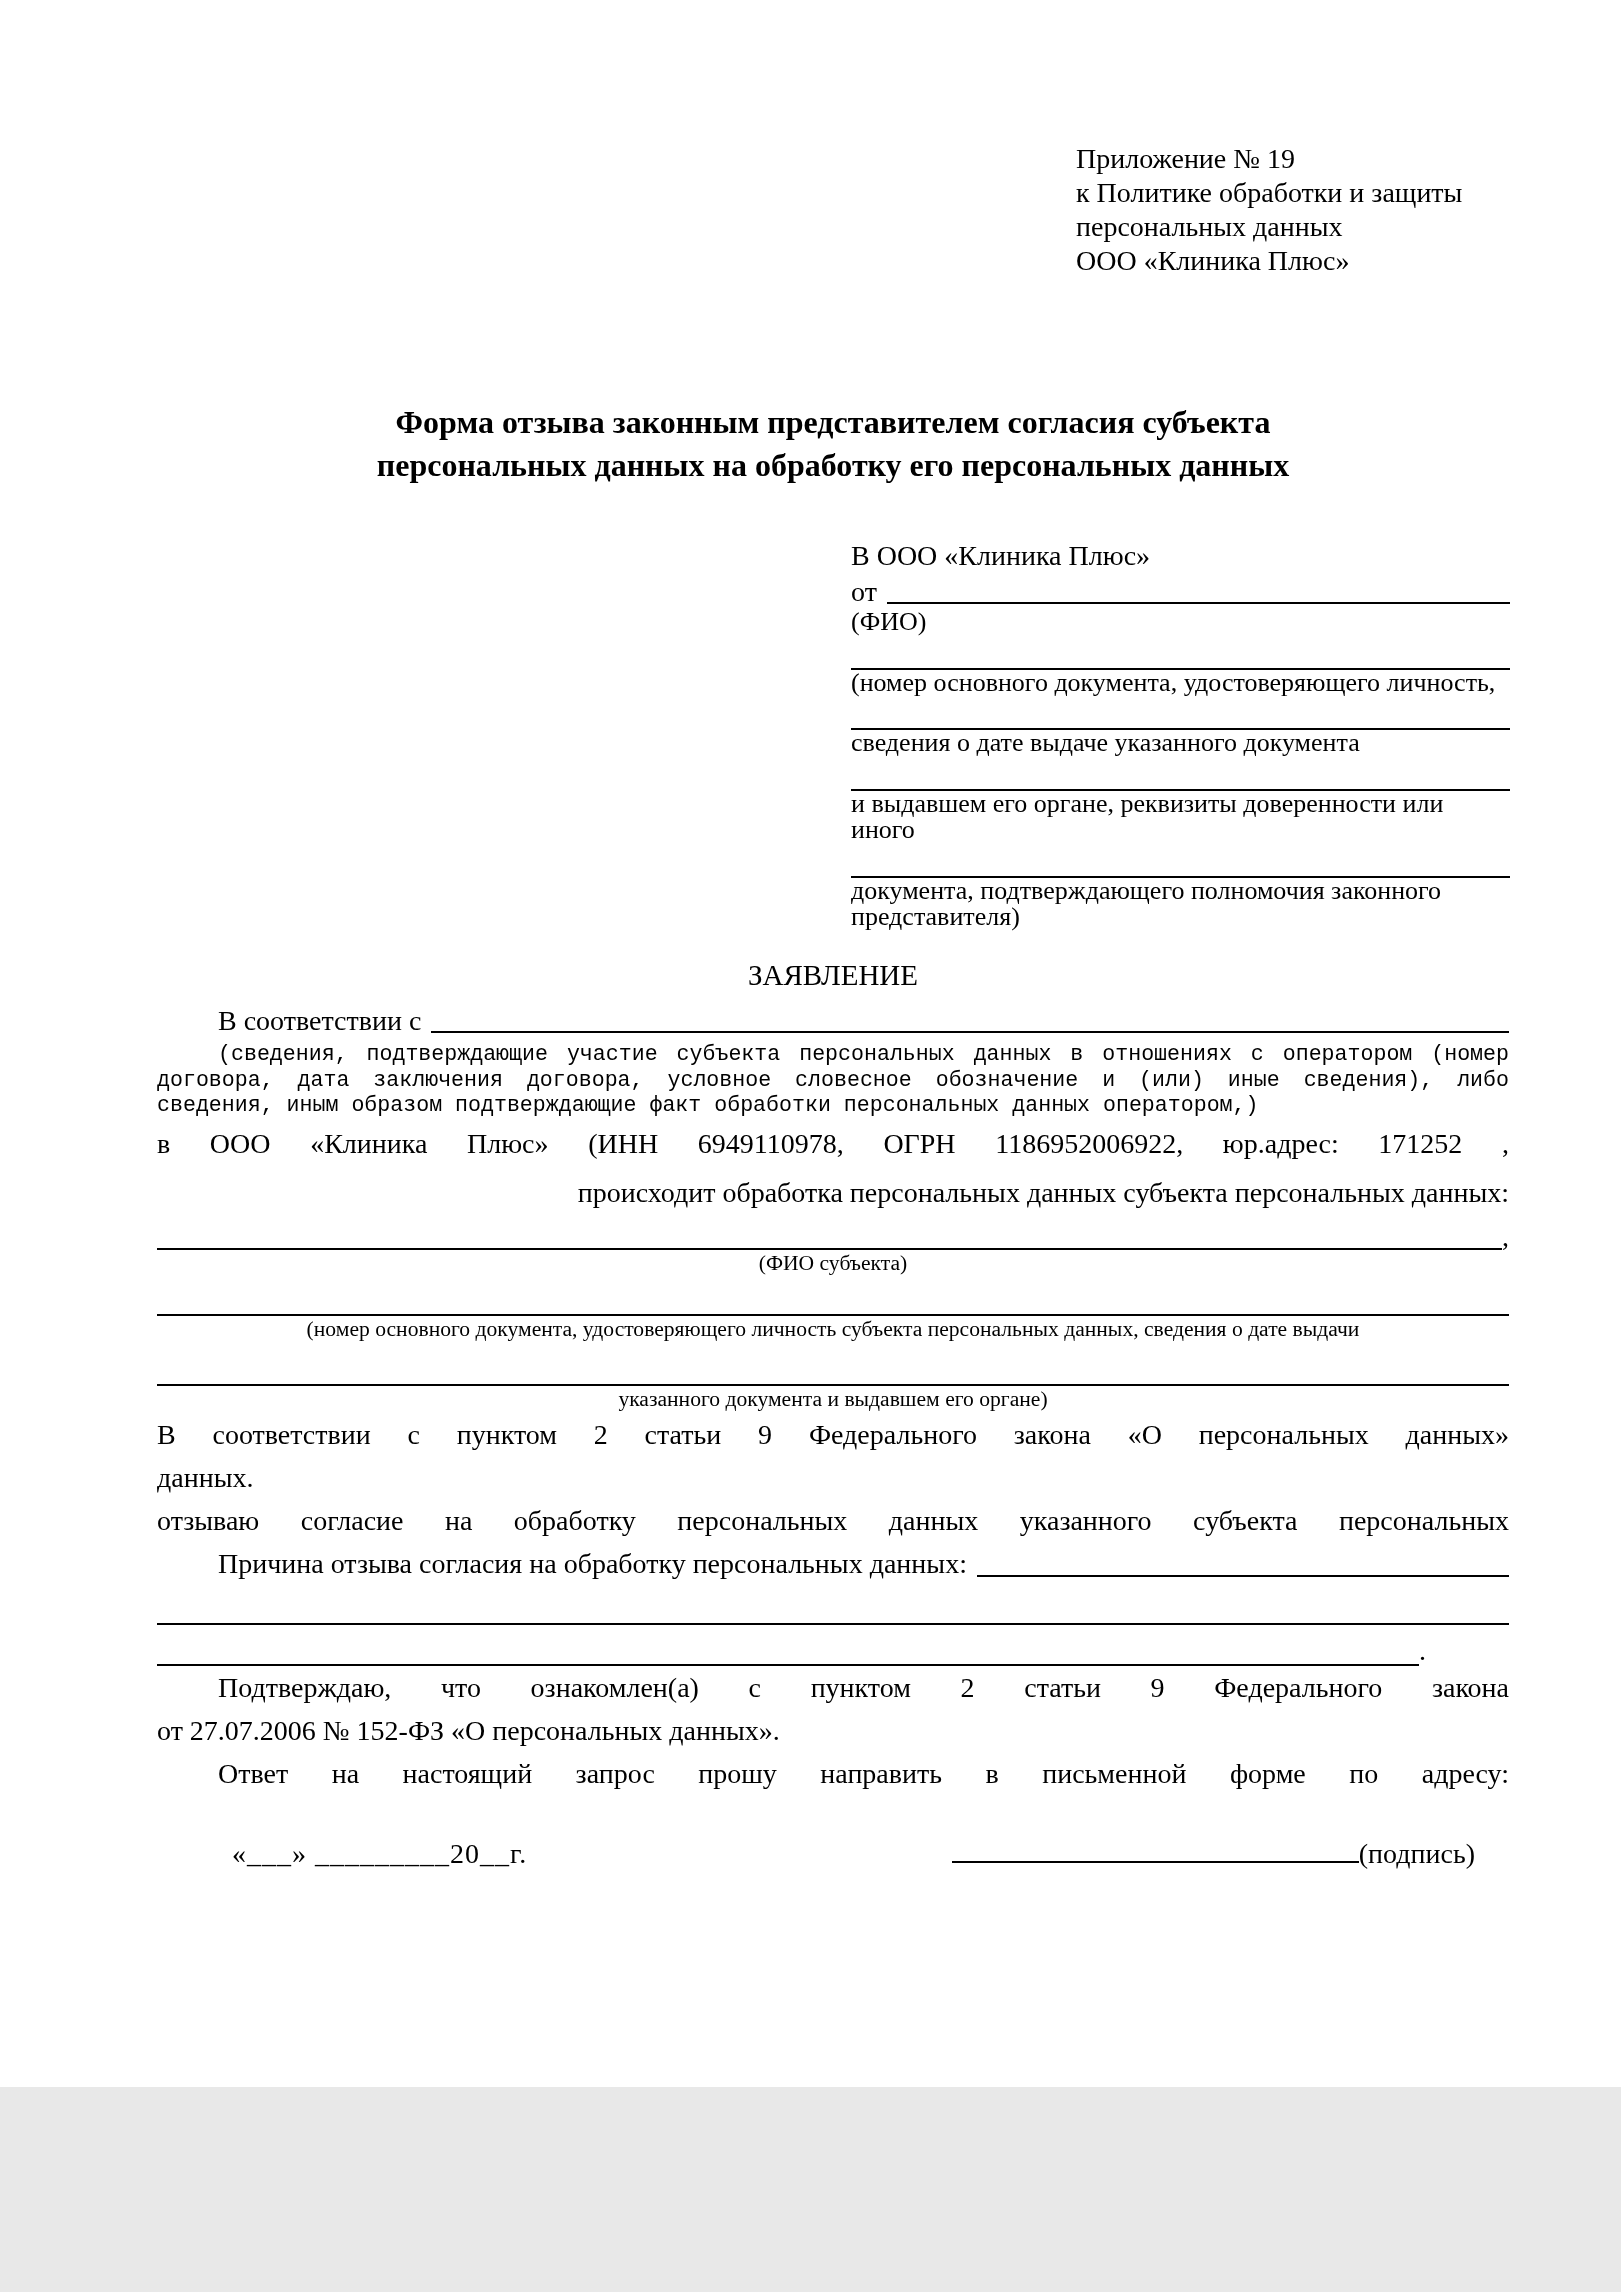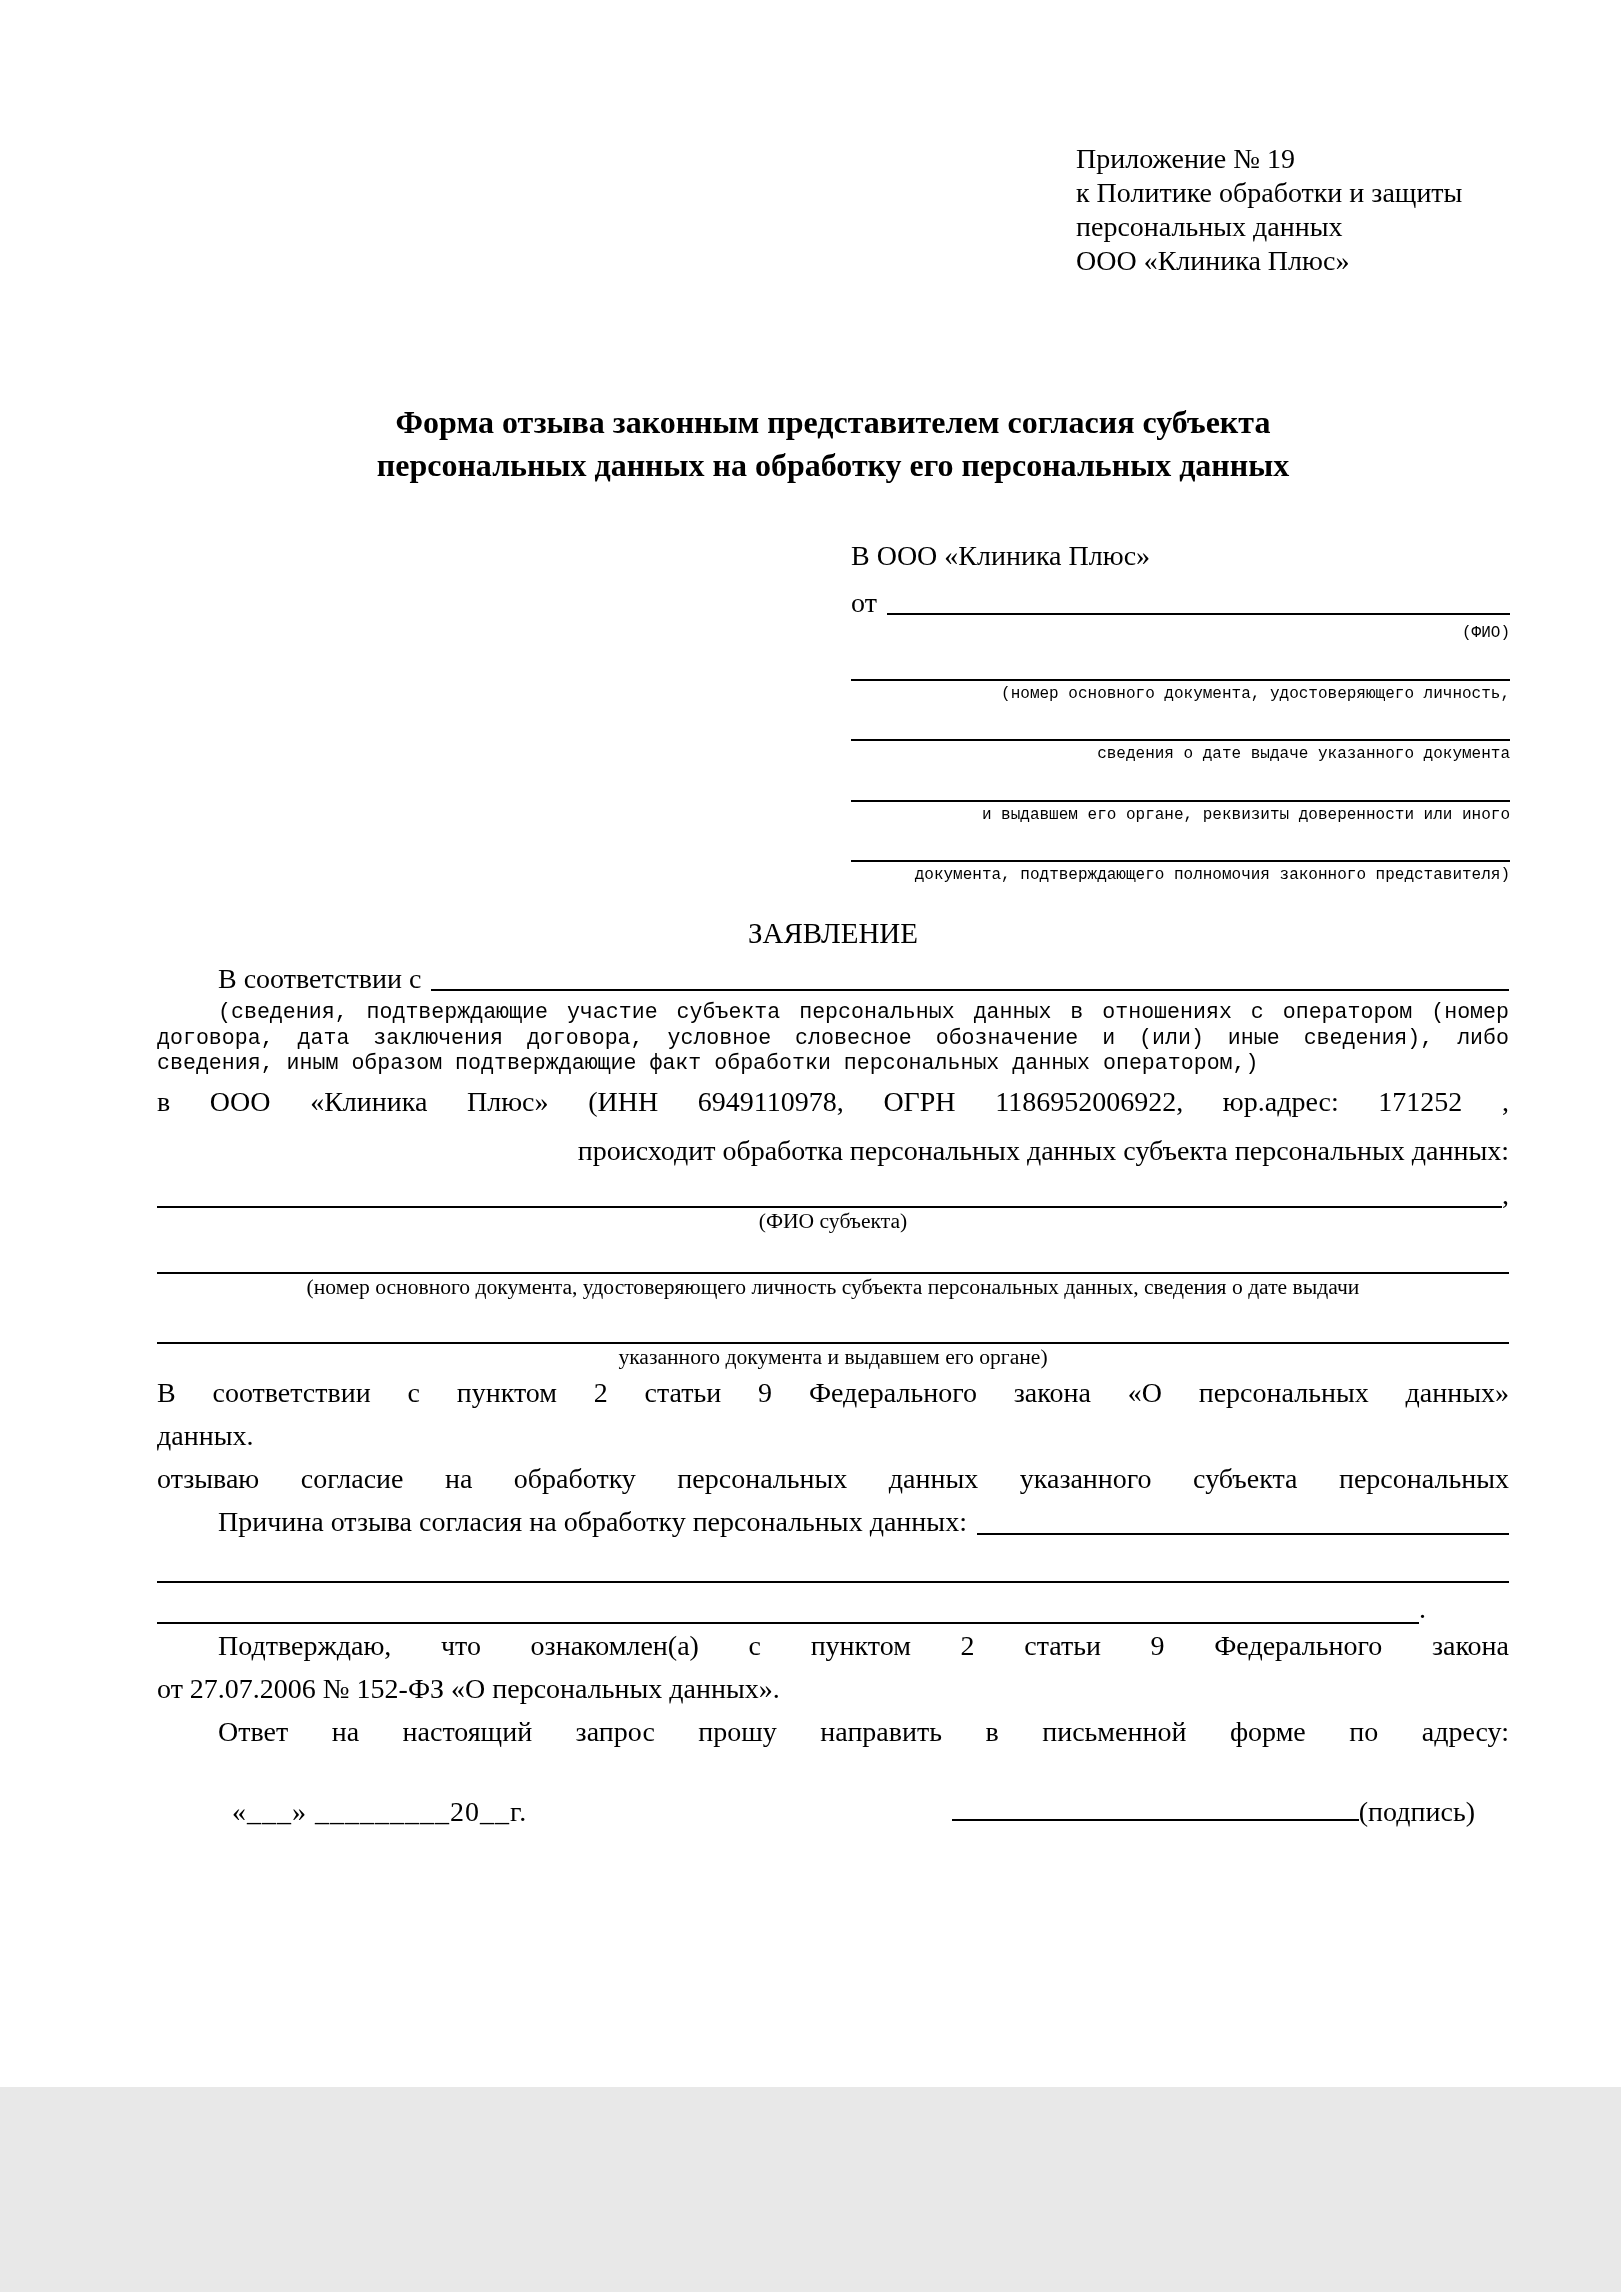--- a/index.html
+++ b/index.html
@@ -19,24 +19,24 @@
 
   
   .doc-header { margin-left: 919px; line-height: 34px; }
 
   
   .title { margin-top: 123px; text-align: center; font-weight: bold; font-size: 32px; line-height: 43px; }
 
   
   .recipient { margin-top: 51px; margin-left: 694px; width: 659px; }
   .r-to { line-height: 35px; }
-  .r-from { display: flex; margin-top: 12px; line-height: 35px; }
+  .r-from { display: flex; margin-top: 1px; line-height: 35px; }
   .r-from .fillline { flex: 1; border-bottom: 2.9px solid #000; margin-bottom: 4.9px; margin-left: 9.8px; }
   .rb-line { height: 32px; border-bottom: 2.9px solid #000; }
-  .rb-cap { font-size: 16px; line-height: 26.5px; text-align: right; font-family: Liberation Mono, monospace; }
+  .rb-cap { font-size: 26px; line-height: 26.5px; text-align: left; }
 
   .heading { margin-top: 26px; text-align: center; font-size: 29px; line-height: 37px; }
 
   .intro-row { display: flex; margin-top: 7.8px; line-height: 39px; }
   .intro-row .lbl { padding-left: 61px; white-space: nowrap; }
   .intro-row .fillline { flex: 1; border-bottom: 2.9px solid #000; margin-bottom: 6.9px; margin-left: 9.8px; }
 
   .small-par { font-size: 21.6px; line-height: 25.5px; text-align: justify; text-indent: 61px; margin-top: 2px; font-family: Liberation Mono, monospace; }
 
   .op-line { line-height: 49px; text-align: right; }

